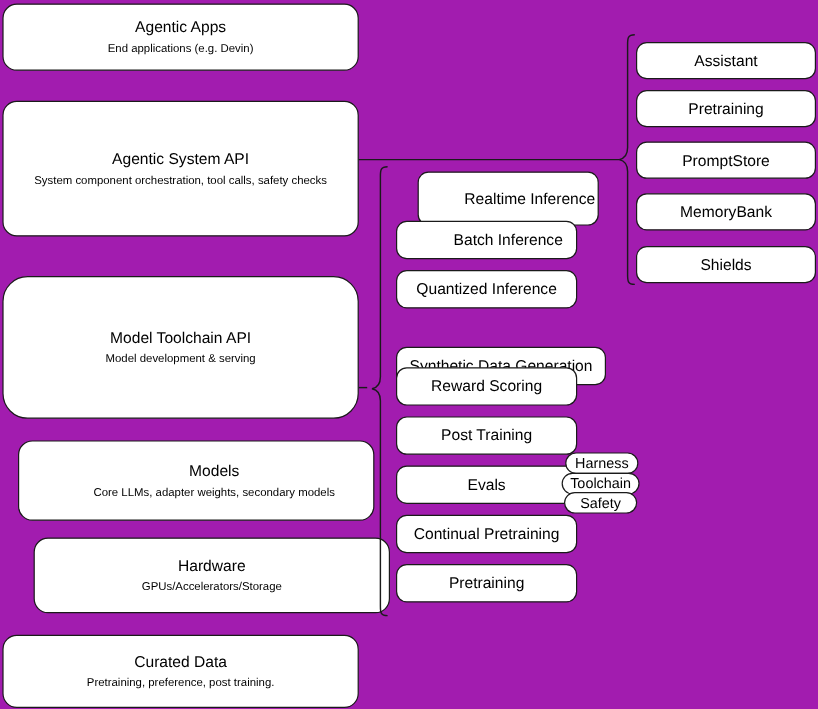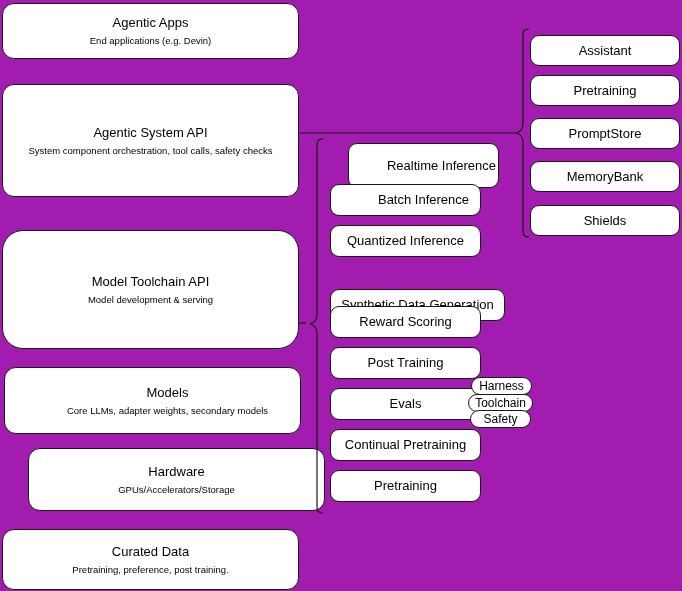--- a/index.html
+++ b/index.html
@@ -104,21 +104,21 @@
   <div class="layer-box" style="left:2px; top:84px; width:297px; height:113px;">
     <div class="layer-title">Agentic System API</div>
     <div class="layer-sub">System component orchestration, tool calls, safety checks</div>
   </div>
 
   <div class="layer-box" style="left:2px; top:230px; width:297px; height:119px;border-radius:21px;">
     <div class="layer-title">Model Toolchain API</div>
     <div class="layer-sub">Model development &amp; serving</div>
   </div>
 
-  <div class="layer-box" style="left:4px; top:367px; width:297px; height:67px;padding-left:36px;">
+  <div class="layer-box" style="left:15px; top:367px; width:297px; height:67px;padding-left:36px;">
     <div class="layer-title">Models</div>
     <div class="layer-sub">Core LLMs, adapter weights, secondary models</div>
   </div>
 
   <div class="layer-box" style="left:2px; top:448px; width:297px; height:63px;margin-left:26px;">
     <div class="layer-title">Hardware</div>
     <div class="layer-sub">GPUs/Accelerators/Storage</div>
   </div>
 
   <div class="layer-box" style="left:2px; top:529px; width:297px; height:61px;">

